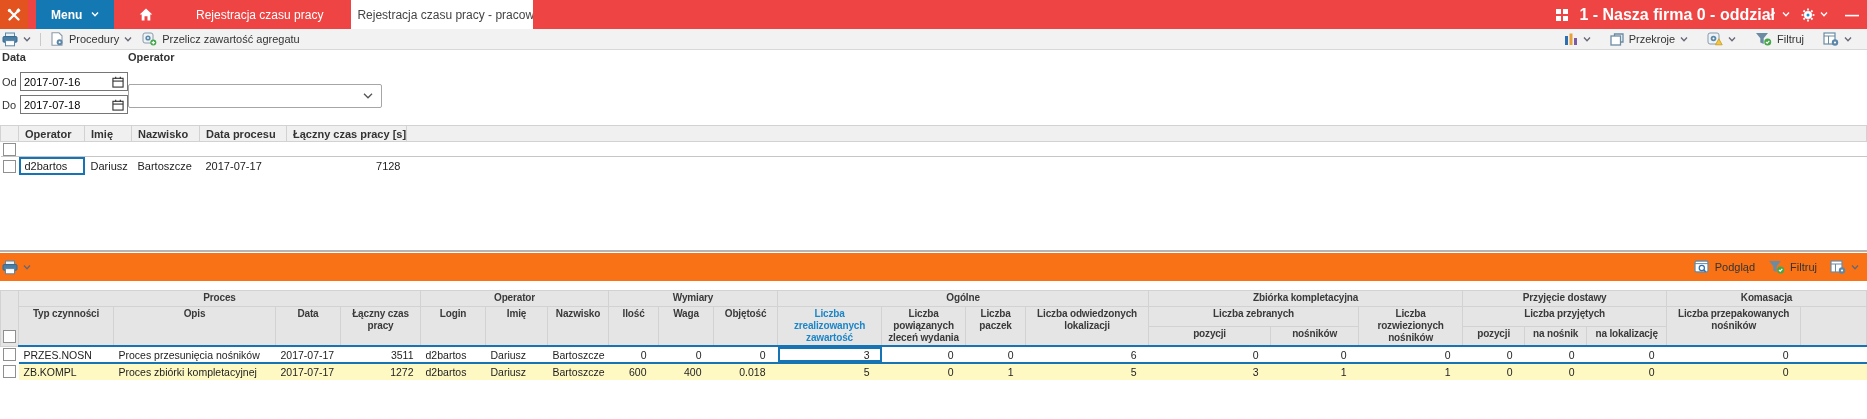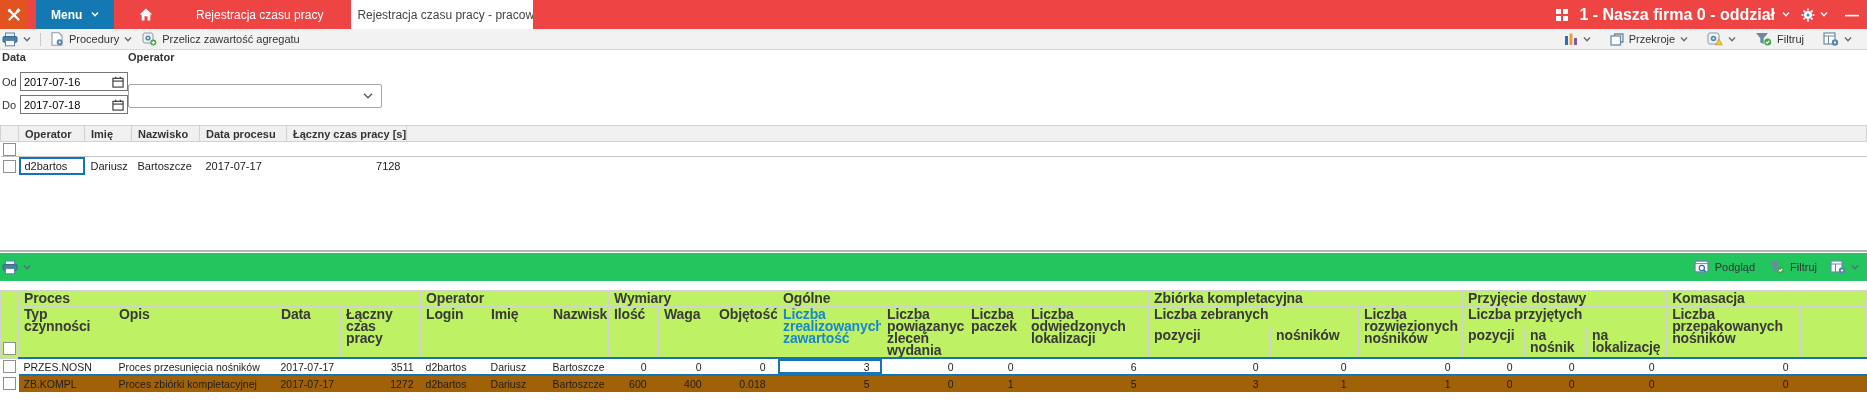--- a/index.html
+++ b/index.html
@@ -49,40 +49,40 @@
   #t1 th{background:#f0f0f0;border:1px solid #d2d2d2;font-size:11px;font-weight:bold;text-align:left;
          padding:1px 6px;height:13px;color:#333;white-space:nowrap;overflow:hidden}
   #t1 th.cb-col,#t1 th.filler{padding:0}
   #t1 tr.frow td{height:12px;border-bottom:1px solid #c6c6c6;background:#fff}
   #t1 tr.drow td{height:18px;font-size:11px;padding:0 6px;white-space:nowrap;overflow:hidden}
   #t1 tr.drow td.cb-col,#t1 tr.frow td.cb-col{padding:0}
   .sel-cell{box-shadow:inset 0 0 0 2px #1673b4}
 
   
   .split{position:absolute;left:0;top:250px;width:1867px;height:2px;background:#b5b5b5}
-  .toolbar2{position:absolute;left:0;top:253px;width:1867px;height:28px;background:#22c55e;display:flex;align-items:center}
+  .toolbar2{position:absolute;left:0;top:253px;width:1867px;height:28px;background:#f97316;display:flex;align-items:center}
   .toolbar2 .toolbar-right{gap:13px;padding-right:8px}
   .tbtn2{display:flex;align-items:center;gap:5px;font-size:11px;color:#333;white-space:nowrap;cursor:pointer}
 
   
   #t2{top:290px}
-  #t2 th{background:#bef264;border:1px solid #d2d2d2;font-size:14px;font-weight:bold;text-align:left;
+  #t2 th{background:#e5e5e5;border:1px solid #d2d2d2;font-size:10px;font-weight:bold;text-align:center;
          vertical-align:top;padding:1px 5px;color:#3a3a3a;line-height:12px;overflow:hidden;letter-spacing:-0.15px}
   #t2 tr.gr th{height:13px;white-space:nowrap}
   #t2 tr.h2{height:19px}
   #t2 tr.h3{height:19px}
   #t2 th.cb-col{padding:0;vertical-align:bottom}
   #t2 th.cb-col .cbx{margin-bottom:3px}
   #t2 th.sorted{color:#1c86c8}
   #t2 td{font-size:10.5px;padding:0 5px;height:15px;color:#1d1d1d;white-space:nowrap;overflow:hidden}
   #t2 td.num{padding-right:12px}
   #t2 td.cb-col{padding:0}
   #t2 tr.sel td{border-top:2px solid #1673b4;border-bottom:2px solid #1673b4;background:#fff}
   #t2 tr.sel td.cb-col{border-top:none;border-bottom:none}
-  #t2 tr.alt td{background:#a16207;height:16px}
+  #t2 tr.alt td{background:#fef9c3;height:16px}
   #t2 tr.alt td.cb-col{background:#fff}
 </style>
 </head>
 <body>
 
 <div class="topbar">
   <div class="app-icon">
     <span>
       <svg width="16" height="16" viewBox="0 0 16 16">
         <path d="M3.5 3.5 L12.5 12.5 M12.5 3.5 L3.5 12.5" stroke="#fff" stroke-width="2.3" stroke-linecap="round"></path>

